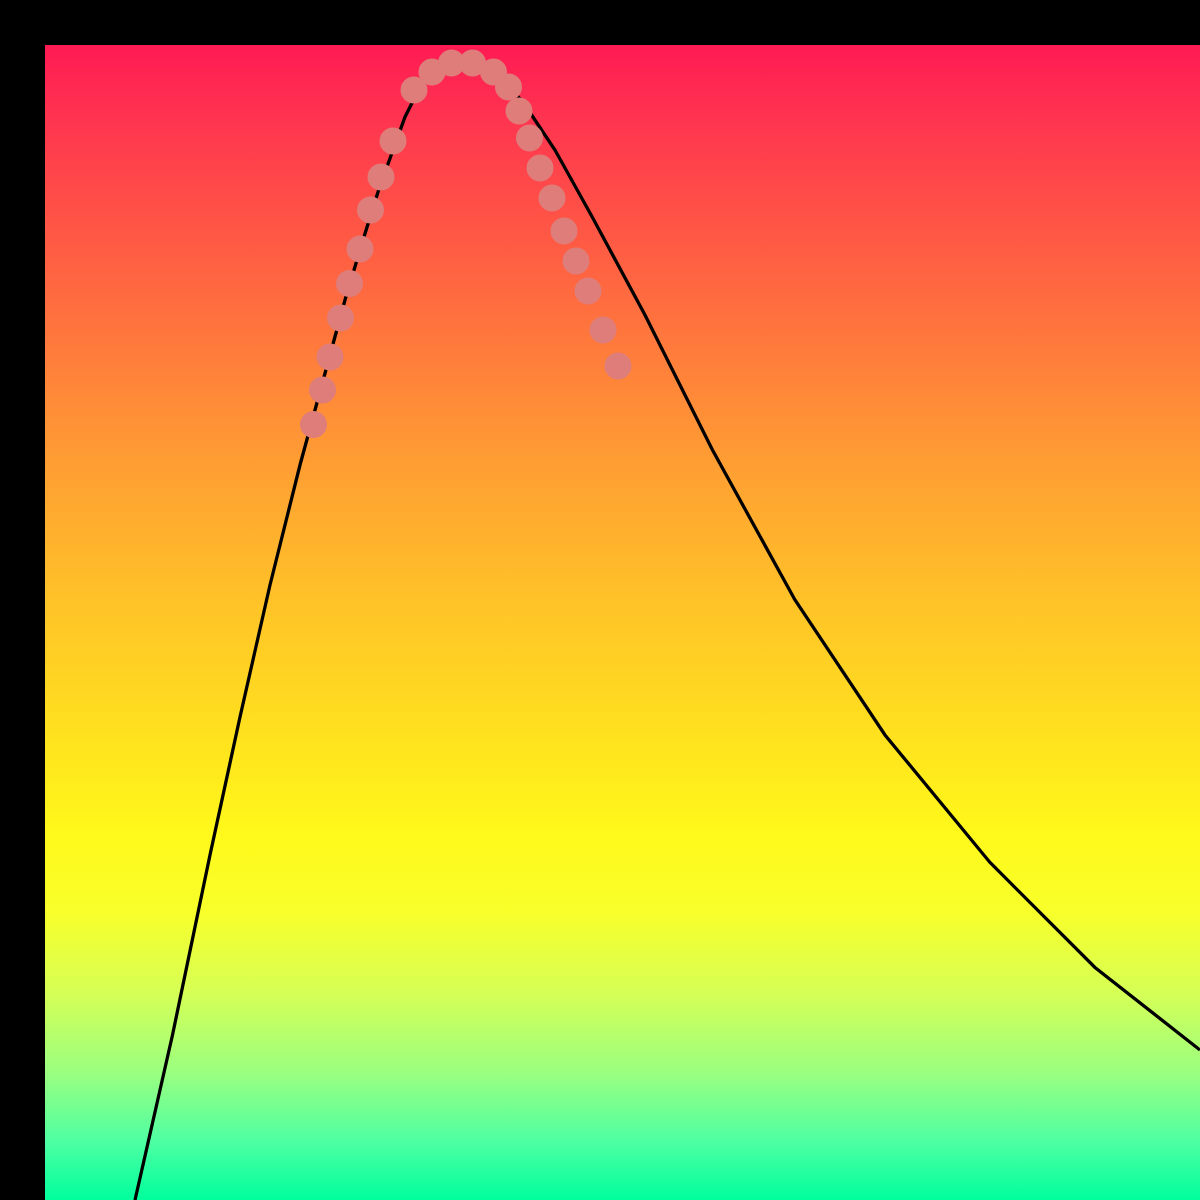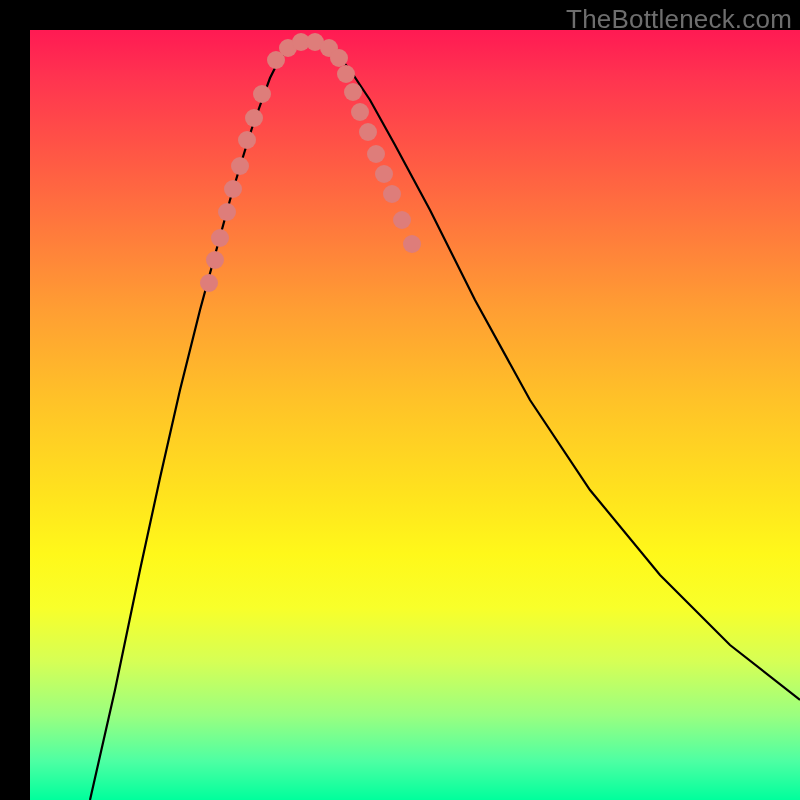--- a/index.html
+++ b/index.html
@@ -95,14 +95,13 @@
           <circle cx="330" cy="82" r="9" class="dot"></circle>
           <circle cx="338" cy="102" r="9" class="dot"></circle>
           <circle cx="346" cy="124" r="9" class="dot"></circle>
           <circle cx="354" cy="144" r="9" class="dot"></circle>
           <circle cx="362" cy="164" r="9" class="dot"></circle>
           <circle cx="372" cy="190" r="9" class="dot"></circle>
           <circle cx="382" cy="214" r="9" class="dot"></circle>
         </g>
     </svg>
   </div>
-  <div class="watermark">TheBottleneck.com</div>
 </div>
 
 </body></html>

